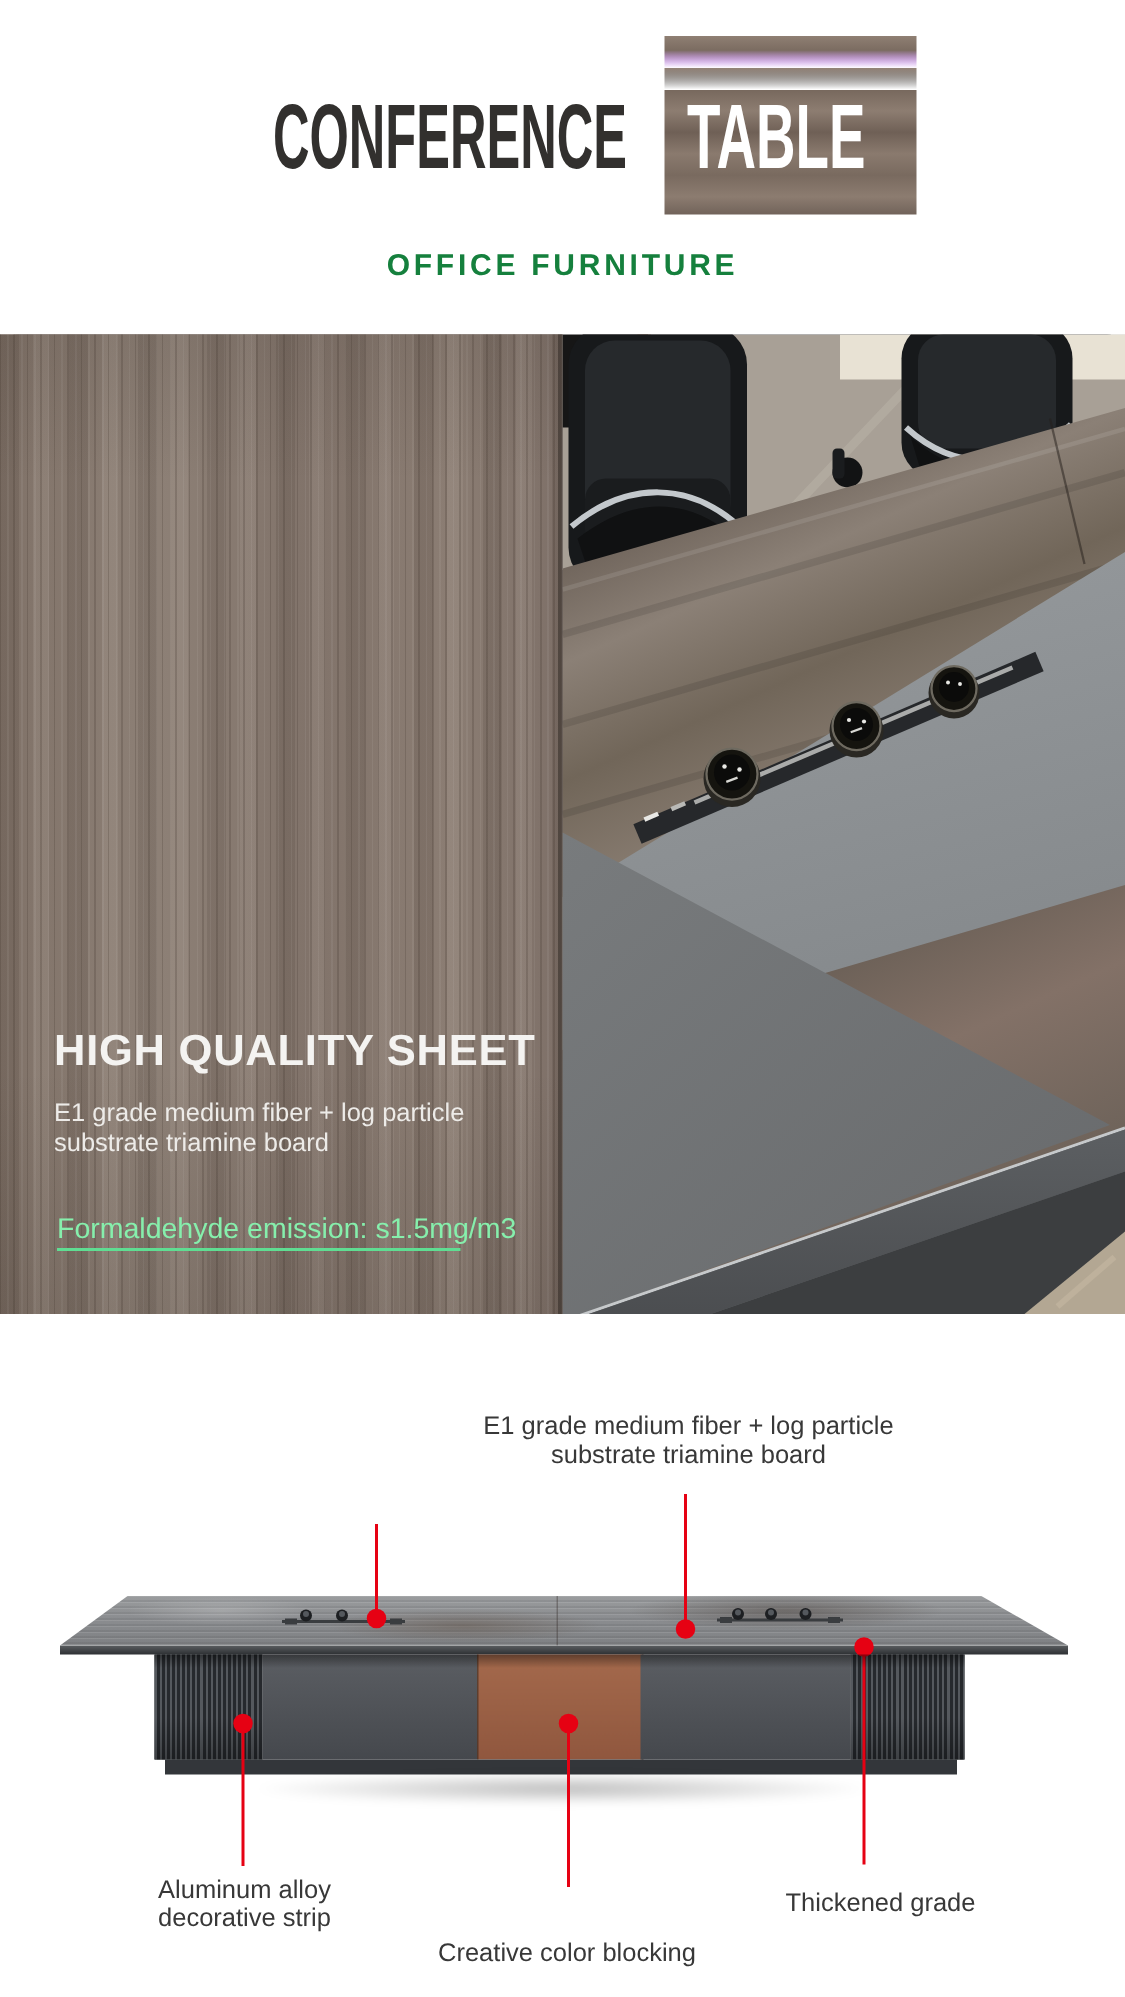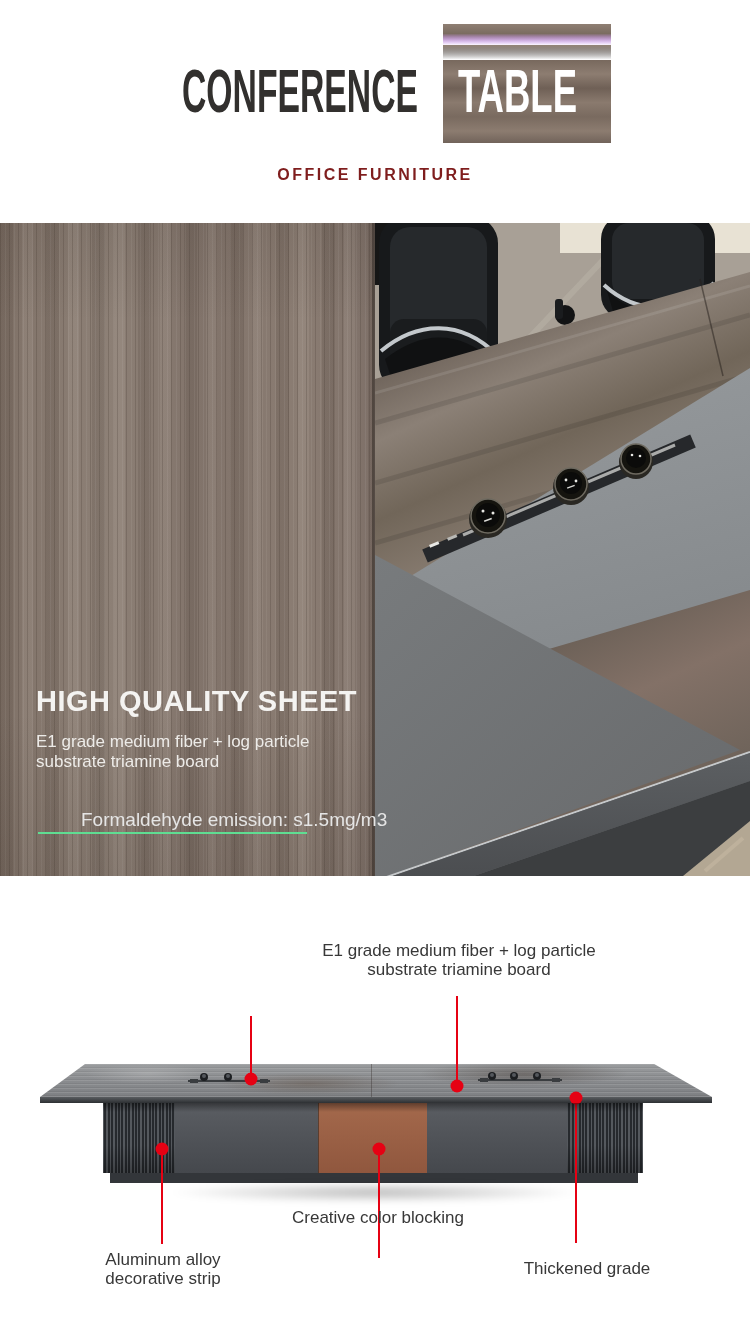--- a/index.html
+++ b/index.html
@@ -7,21 +7,21 @@
     position:relative;width:750px;height:1316px;margin:0 auto;
     background:#ffffff;overflow:hidden;
     font-family:"Liberation Sans", sans-serif;
   }
   .abs{position:absolute;}
 
   
   .header-svg{left:0;top:0;width:750px;height:223px;}
   .subtitle{
     left:0;top:166px;width:750px;text-align:center;
-    font-size:16px;font-weight:bold;letter-spacing:2.5px;color:#7f1d1d;
+    font-size:20px;font-weight:bold;letter-spacing:2.5px;color:#15803d;
   }
 
   
   .photo{left:0;top:223px;width:750px;height:653px;background:#6e7173;border-radius:12px;}
   .wood-panel{
     left:0;top:0;width:375px;height:653px;
     background-color:#87796f;
     background-image:
       linear-gradient(180deg, rgba(40,32,26,0.10), rgba(0,0,0,0) 15%, rgba(0,0,0,0) 75%, rgba(40,32,26,0.12)),
       repeating-linear-gradient(90deg, rgba(62,50,42,0.22) 0 1px, rgba(0,0,0,0) 1px 5px, rgba(255,255,255,0.06) 5px 6px, rgba(0,0,0,0) 6px 9px),
@@ -218,21 +218,21 @@
       <line x1="0" y1="658" x2="375" y2="529" stroke="#c6c9cb" stroke-width="2"></line>
       <polygon points="0,659 375,530 375,558 0,687" fill="url(#faceG)"></polygon>
       <polygon points="0,687 375,558 375,653 0,653" fill="#3c3e40"></polygon>
       <polygon points="308,653 375,598 375,653" fill="#b3a793"></polygon>
       <path d="M330,648 L368,615" stroke="#c4b8a2" stroke-width="4" opacity="0.6" fill="none"></path>
     </svg>
 
     <div class="abs hero-headline">HIGH QUALITY SHEET</div>
     <div class="abs hero-desc">E1 grade medium fiber + log particle
 substrate triamine board</div>
-    <div class="abs hero-emission" style="color:#e5e5e5;padding-left:43px;">Formaldehyde emission: s1.5mg/m3</div>
+    <div class="abs hero-emission" style="color:#86efac;">Formaldehyde emission: s1.5mg/m3</div>
     <div class="abs hero-underline" style="background:#5fdd92;"></div>
   </div>
 
   <div class="abs table-top"></div>
   <div class="abs table-top-seam"></div>
   <div class="abs table-edge"></div>
 
   <div class="abs cabinet">
     <div class="cab slats" style="left:0;width:72px;"></div>
     <div class="cab cab-gray" style="left:72px;width:143px;"></div>
@@ -282,16 +282,16 @@
       <circle cx="379" cy="1149" r="6.5" stroke="none"></circle>
       <line x1="576" y1="1098" x2="576" y2="1243"></line>
       <circle cx="576" cy="1098" r="6.5" stroke="none"></circle>
     </g>
   </svg>
 
   <div class="callout" style="left:459px;top:941px;">E1 grade medium fiber + log particle
 substrate triamine board</div>
   <div class="callout" style="left:163px;top:1250px;">Aluminum alloy
 decorative strip</div>
-  <div class="callout" style="left:378px;top:1208px;">Creative color blocking</div>
+  <div class="callout" style="left:378px;top:1292px;">Creative color blocking</div>
   <div class="callout" style="left:587px;top:1259px;">Thickened grade</div>
 
 </div>
 
 </body></html>

